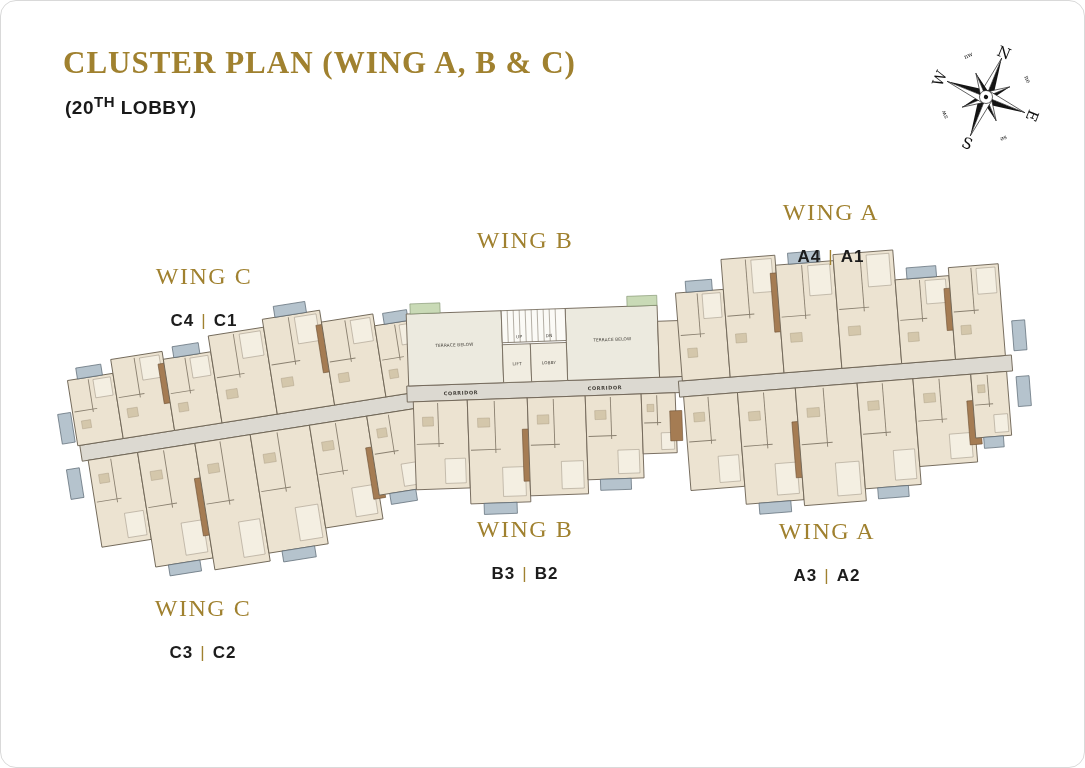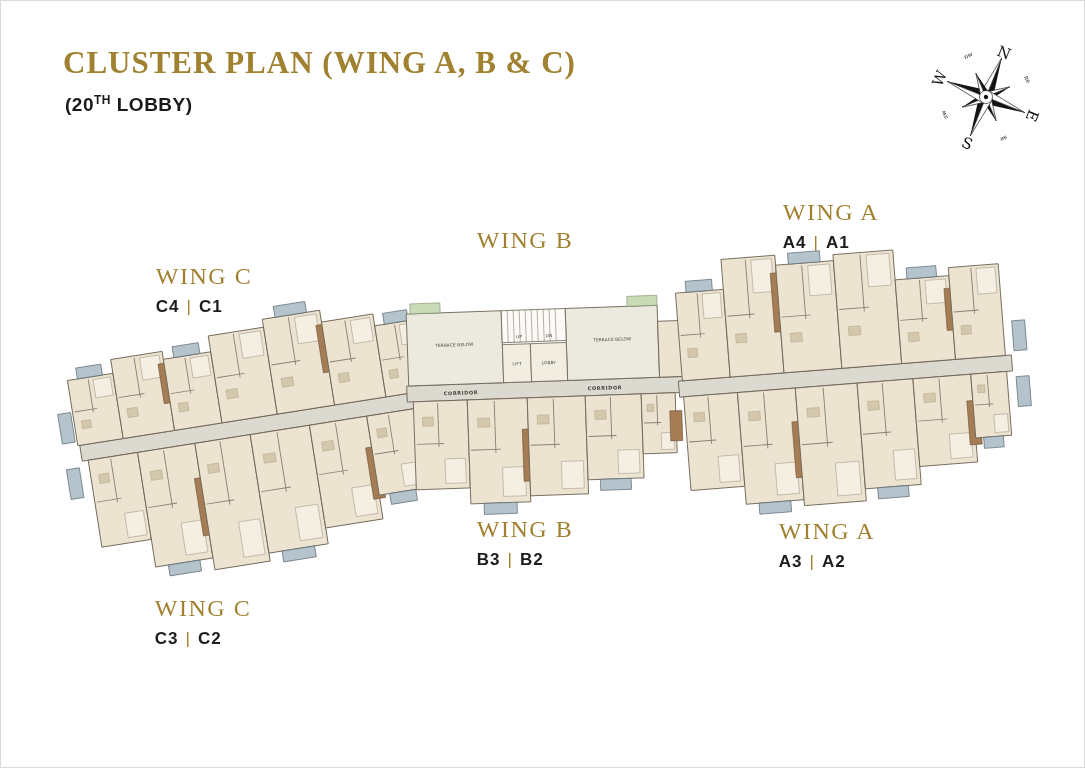--- a/index.html
+++ b/index.html
@@ -1,25 +1,25 @@
 <!DOCTYPE html>
 <html style="--gold: #a0812f;"><head>
 <meta charset="utf-8">
 <style>
   *{margin:0;padding:0;box-sizing:border-box}
   html,body{width:1085px;height:768px}
   body{position:relative;background:#fff;font-family:"Liberation Sans",sans-serif;overflow:hidden}
-  .canvas{position:absolute;inset:0;background:#fff;border:1px solid #d9d9d9;border-radius:0}
+  .canvas{position:absolute;inset:0;background:#fff;border:1px solid #d9d9d9;border-radius:16px}
   .title{position:absolute;left:62px;top:44px;font-family:"Liberation Serif",serif;font-weight:700;
          font-size:31px;color:var(--gold,#a0812f);letter-spacing:1px}
   .floor{position:absolute;left:64px;top:92px;font-size:19px;font-weight:700;color:#191919;letter-spacing:.5px}
-  .floor sup{font-size:12px;vertical-align:super}
-  .wing-label{position:absolute;transform:translateX(-50%);white-space:nowrap}
+  .floor sup{font-size:15px;vertical-align:super}
+  .wing-label{position:absolute;transform:translateX(-50%);text-align:center;white-space:nowrap}
   .wing-name{font-family:"Liberation Serif",serif;font-size:24px;color:var(--gold,#a0812f);letter-spacing:1.5px}
-  .wing-units{margin-top:7px;font-size:17px;font-weight:700;color:#1c1c1c;letter-spacing:1px}
+  .wing-units{margin-top:21px;font-size:17px;font-weight:700;color:#1c1c1c;letter-spacing:1px}
   .wing-units .sep{color:var(--gold,#a0812f);padding:0 7px;font-weight:400}
   #plan{position:absolute;inset:0;width:1085px;height:768px}
 
   
   .unit{fill:#ece3d1;stroke:#6e6455;stroke-width:.9}
   .room{fill:#f4efe2;stroke:#9a9081;stroke-width:.5}
   .wall{fill:#8a8070}
   .furn{fill:#d4c7ab;stroke:#a5987f;stroke-width:.4}
   .balc{fill:#b5c3cd;stroke:#5c6a75;stroke-width:.7}
   .deck{fill:#a57c53;stroke:#6d5134;stroke-width:.6}

